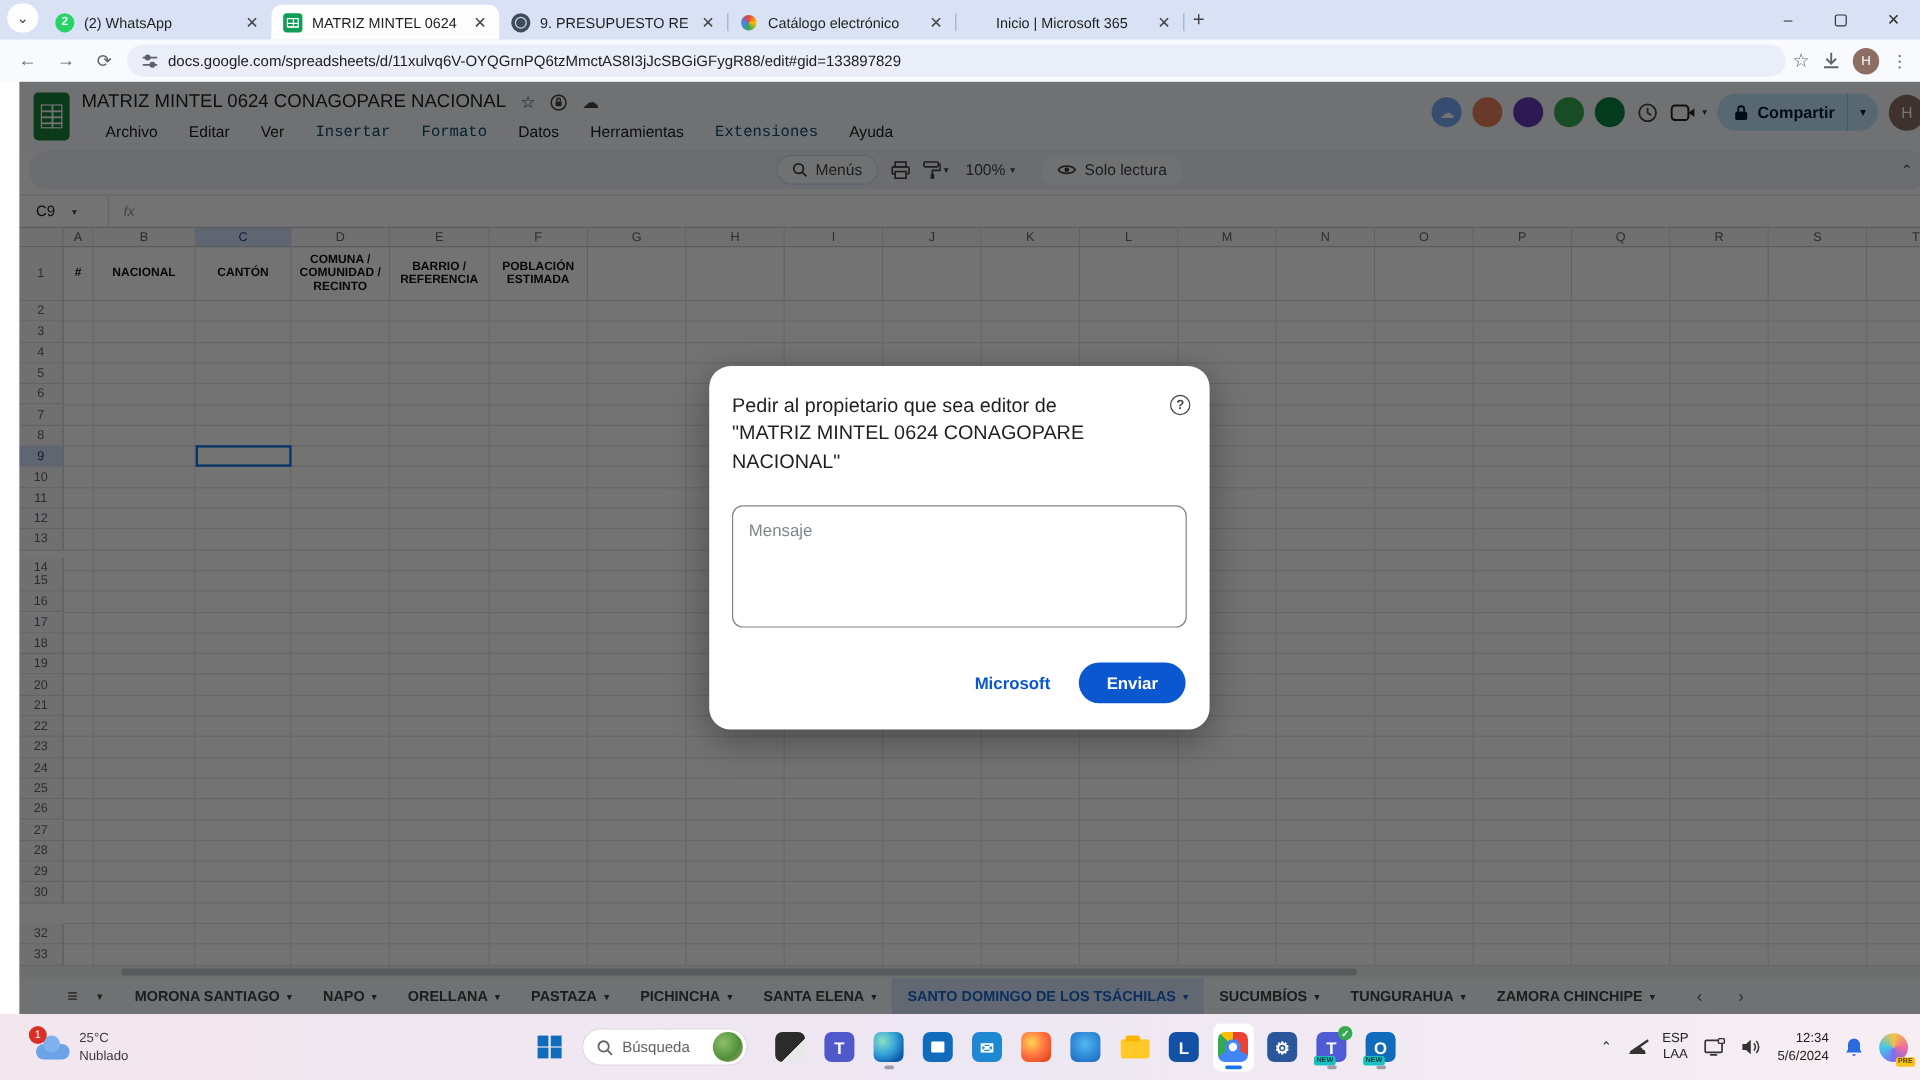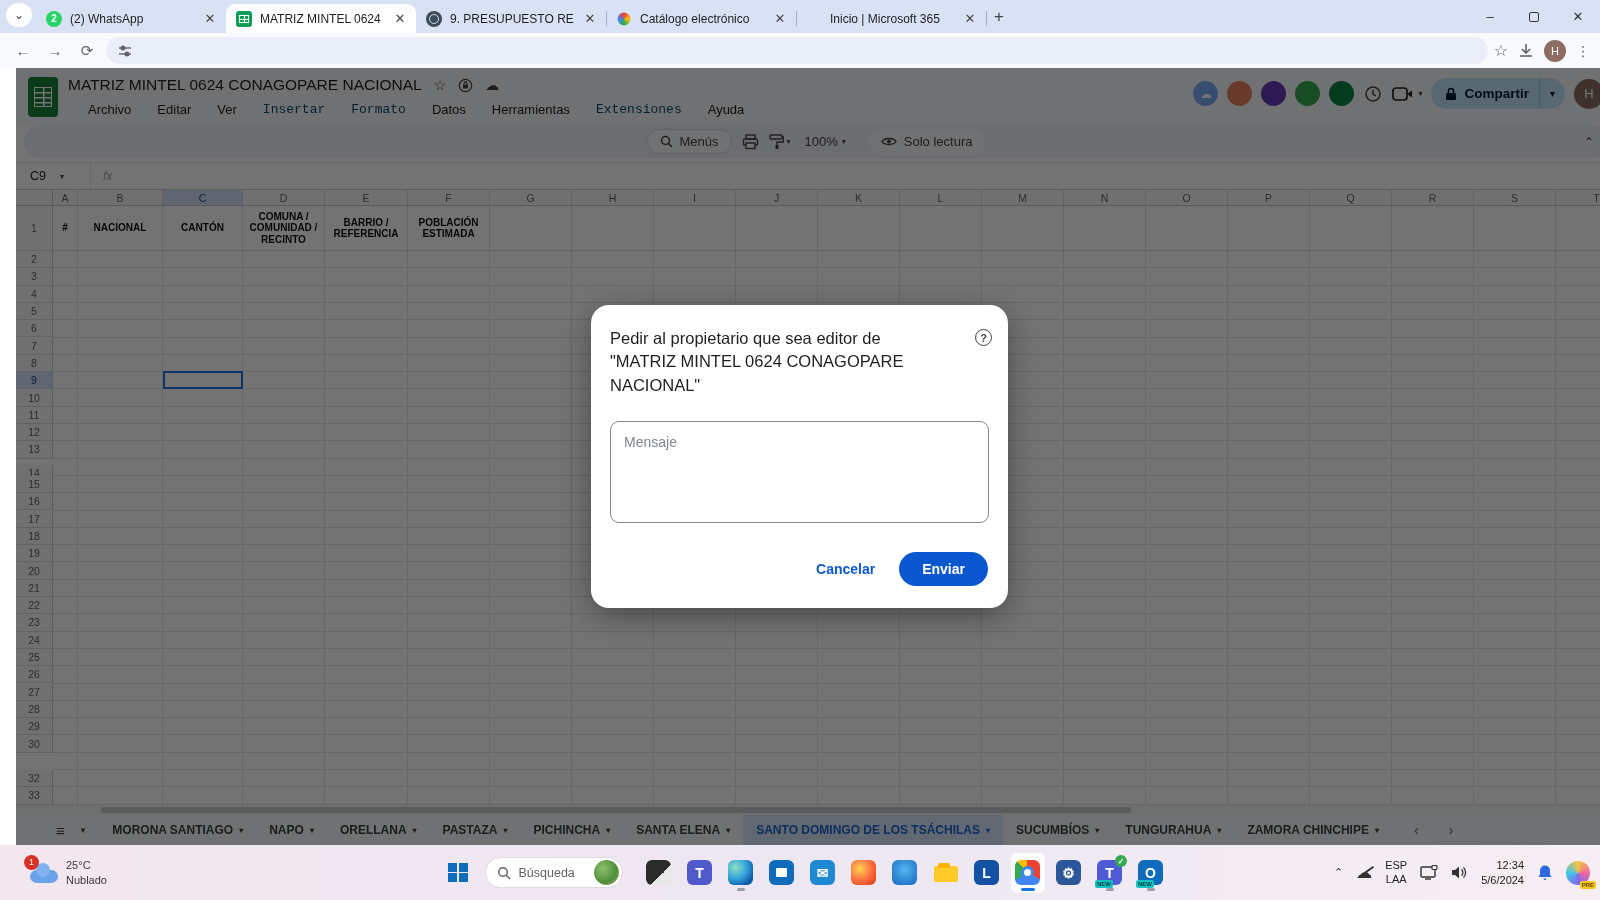--- a/index.html
+++ b/index.html
@@ -208,20 +208,21 @@
     <div class="navbtn">⟳</div>
     <div class="omnibox">
       <svg width="14" height="14" viewBox="0 0 14 14">
           <g stroke="#5f6368" stroke-width="1.4" fill="none">
             <line x1="1" y1="4" x2="13" y2="4"></line>
             <line x1="1" y1="10" x2="13" y2="10"></line>
             <circle cx="5" cy="4" r="1.8" fill="#5f6368"></circle>
             <circle cx="9" cy="10" r="1.8" fill="#5f6368"></circle>
           </g>
         </svg>
+      <span class="url">docs.google.com/spreadsheets/d/11xulvq6V-OYQGrnPQ6tzMmctAS8I3jJcSBGiGFygR88/edit#gid=133897829</span>
     </div>
     <div class="right-icons">
       <span style="color:#5f6368; font-size:16px;">☆</span>
       <svg width="16" height="16" viewBox="0 0 16 16">
           <g stroke="#5f6368" stroke-width="1.6" fill="none">
             <line x1="8" y1="1" x2="8" y2="9"></line>
             <polyline points="4,6 8,10 12,6"></polyline>
             <line x1="2" y1="13" x2="14" y2="13"></line>
           </g>
         </svg>
@@ -512,21 +513,21 @@
       <span class="sb-nav">‹</span>
       <span class="sb-nav">›</span>
     </div>
 
     <div class="dim"></div>
     <div class="dialog">
       <div class="dlg-title">Pedir al propietario que sea editor de "MATRIZ MINTEL 0624 CONAGOPARE NACIONAL"</div>
       <div class="dlg-help">?</div>
       <textarea class="dlg-textarea" placeholder="Mensaje" style=""></textarea>
       <div class="dlg-actions">
-        <span class="btn-text">Cancelar</span>
+        <span class="btn-text">Microsoft</span>
         <span class="btn-filled">Enviar</span>
       </div>
     </div>
   </div>
 
   <div class="taskbar">
     <div class="weather">
       <div class="wcloud">
         <span class="wbadge">1</span>
       </div>

